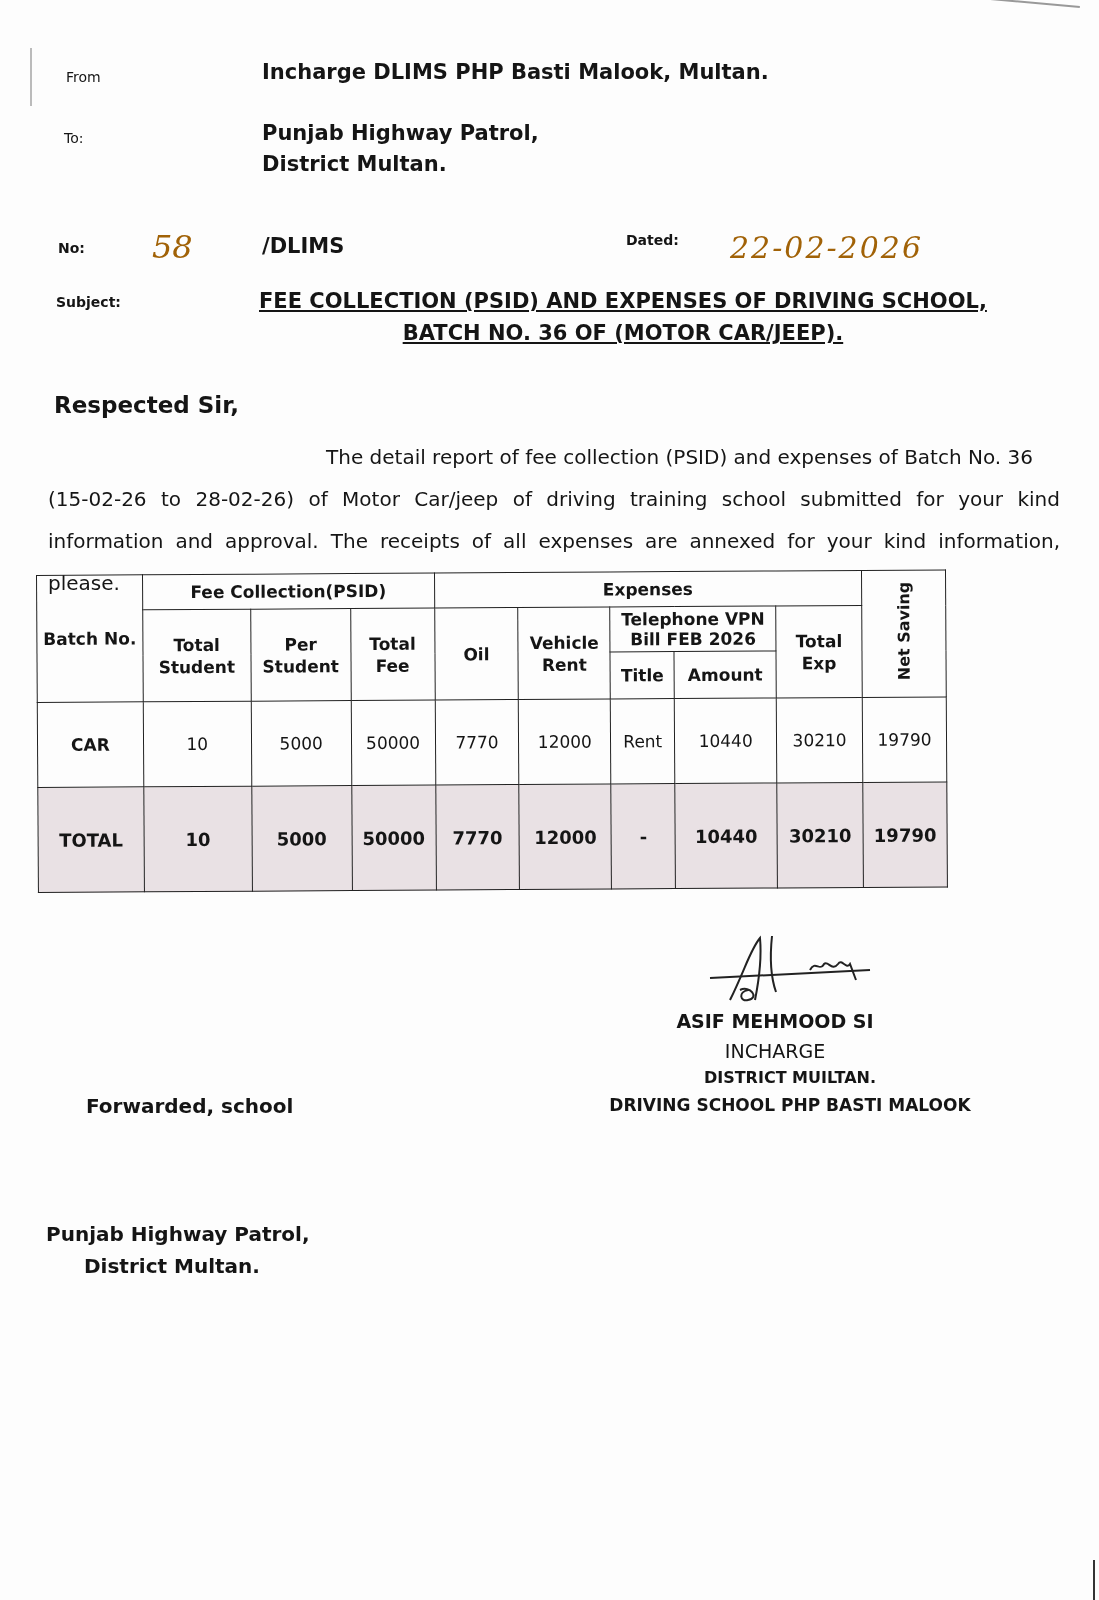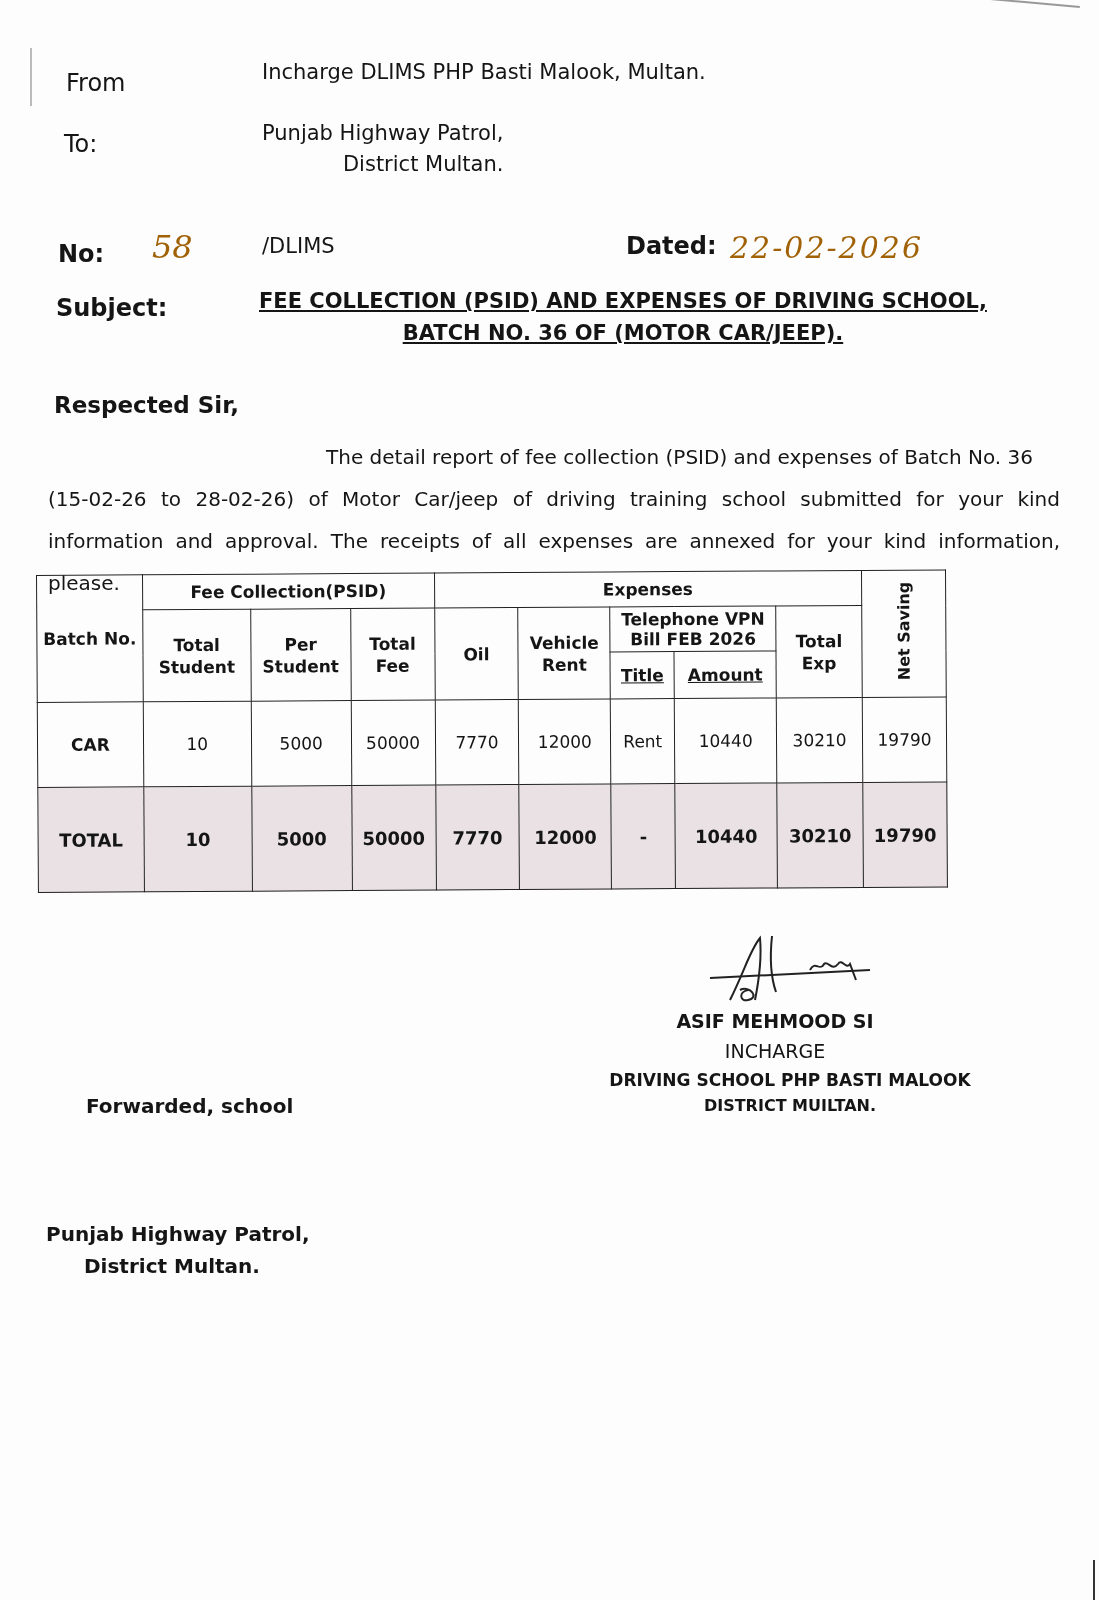--- a/index.html
+++ b/index.html
@@ -1,40 +1,40 @@
 <!DOCTYPE html>
 <html><head>
 <meta charset="utf-8">
 <style>
   html, body { margin: 0; padding: 0; }
   body {
     width: 1099px; height: 1600px; background: #fdfdfd; position: relative; overflow: hidden;
     font-family: "DejaVu Sans", sans-serif; color: #151515;
   }
   .abs { position: absolute; }
-  .hdr { font-size: 21px; font-weight: normal; font-family: "DejaVu Sans", sans-serif; text-align: right; }
-  .lbl { font-size: 24px; font-weight: bold; }
+  .hdr { font-size: 21px; font-weight: bold; font-family: "DejaVu Sans", sans-serif; }
+  .lbl { font-size: 14px; font-weight: bold; }
   .hand { font-family: "DejaVu Serif", serif; color: #a16207; font-style: italic; }
   .subject { font-size: 21px; font-weight: bold; text-decoration: underline; line-height: 32px; }
   .para { font-size: 20px; line-height: 42px; text-align: justify; }
   .scan-mark { position:absolute; background:#888; }
 
   table.fee {
     position: absolute; left: 36px; top: 575px; width: 910px;
     border-collapse: collapse; font-family: "DejaVu Sans", sans-serif;
     transform: rotate(-0.35deg); transform-origin: top left;
   }
   table.fee td, table.fee th {
     border: 1.5px solid #222; text-align: center; vertical-align: middle; padding: 2px 3px;
   }
   table.fee th { font-size: 17px; font-weight: bold; line-height: 22px; }
   table.fee td { font-size: 17px; }
   tr.h1 th { height: 30px; }
   tr.h2 th { height: 36px; }
-  tr.h3 th { height: 42px; text-decoration: underline; }
+  tr.h3 th { height: 42px; }
   tr.row-car td { height: 80px; }
   tr.row-total td { height: 100px; font-weight: bold; background: #e9e1e4; font-size: 18px; }
   .vert {
     writing-mode: vertical-rl; transform: rotate(180deg); display: inline-block;
     font-size: 16px; font-weight: bold;
   }
   .sig-block { text-align: center; }
 </style>
 </head>
 <body>
@@ -139,22 +139,22 @@
   <path d="M10 48 L170 40" stroke="#222" stroke-width="2" fill="none"></path>
   <path d="M30 70 C 45 40, 50 20, 60 8 C 62 30, 58 55, 55 70" stroke="#222" stroke-width="2" fill="none"></path>
   <path d="M40 60 C 50 55, 60 68, 48 70 C 40 72, 38 62, 48 60" stroke="#222" stroke-width="2" fill="none"></path>
   <path d="M72 6 C 70 25, 70 45, 76 62" stroke="#222" stroke-width="2" fill="none"></path>
   <path d="M110 40 C 115 30, 120 42, 124 34 C 128 30, 132 42, 138 34 C 142 28, 146 40, 150 34 L 156 50" stroke="#222" stroke-width="2" fill="none"></path>
 </svg>
 
 <div class="abs sig-block" style="left:600px;top:1010px;width:380px;">
   <div style="font-size:19px;font-weight:bold;margin-left:-30px;">ASIF MEHMOOD SI</div>
   <div style="font-size:19px;margin-top:8px;margin-left:-30px;">INCHARGE</div>
+  <div style="font-size:16px;font-weight:bold;margin-top:6px;">DISTRICT MUILTAN.</div>
   <div style="font-size:17px;font-weight:bold;margin-top:8px;">DRIVING SCHOOL PHP BASTI MALOOK</div>
-  <div style="font-size:16px;font-weight:bold;margin-top:6px;">DISTRICT MUILTAN.</div>
 </div>
 
 <div class="abs" style="left:86px;top:1094px;font-size:20px;font-weight:bold;">Forwarded, school</div>
 
 <div class="abs" style="left:22px;top:1218px;font-size:20px;font-weight:bold;line-height:32px;">
   <div style="padding-left:24px;">Punjab Highway Patrol,</div>
   <div style="padding-left:62px;">District Multan.</div>
 </div>
 
 </body></html>

